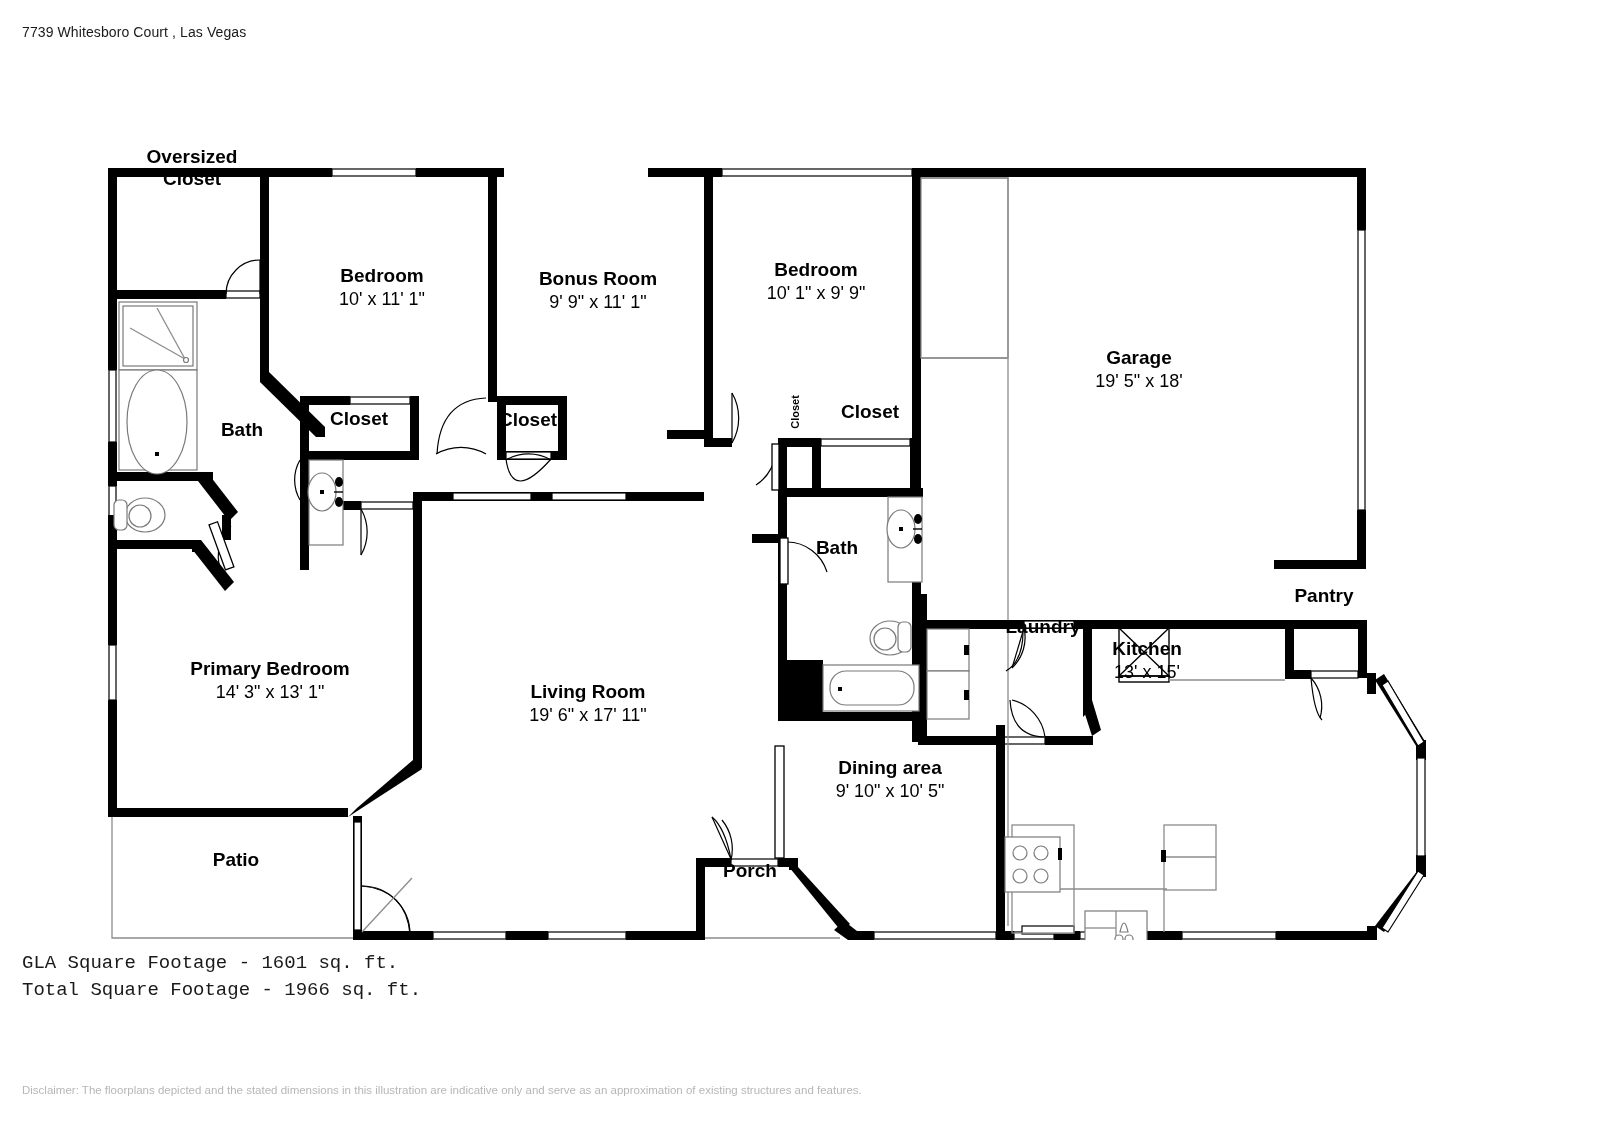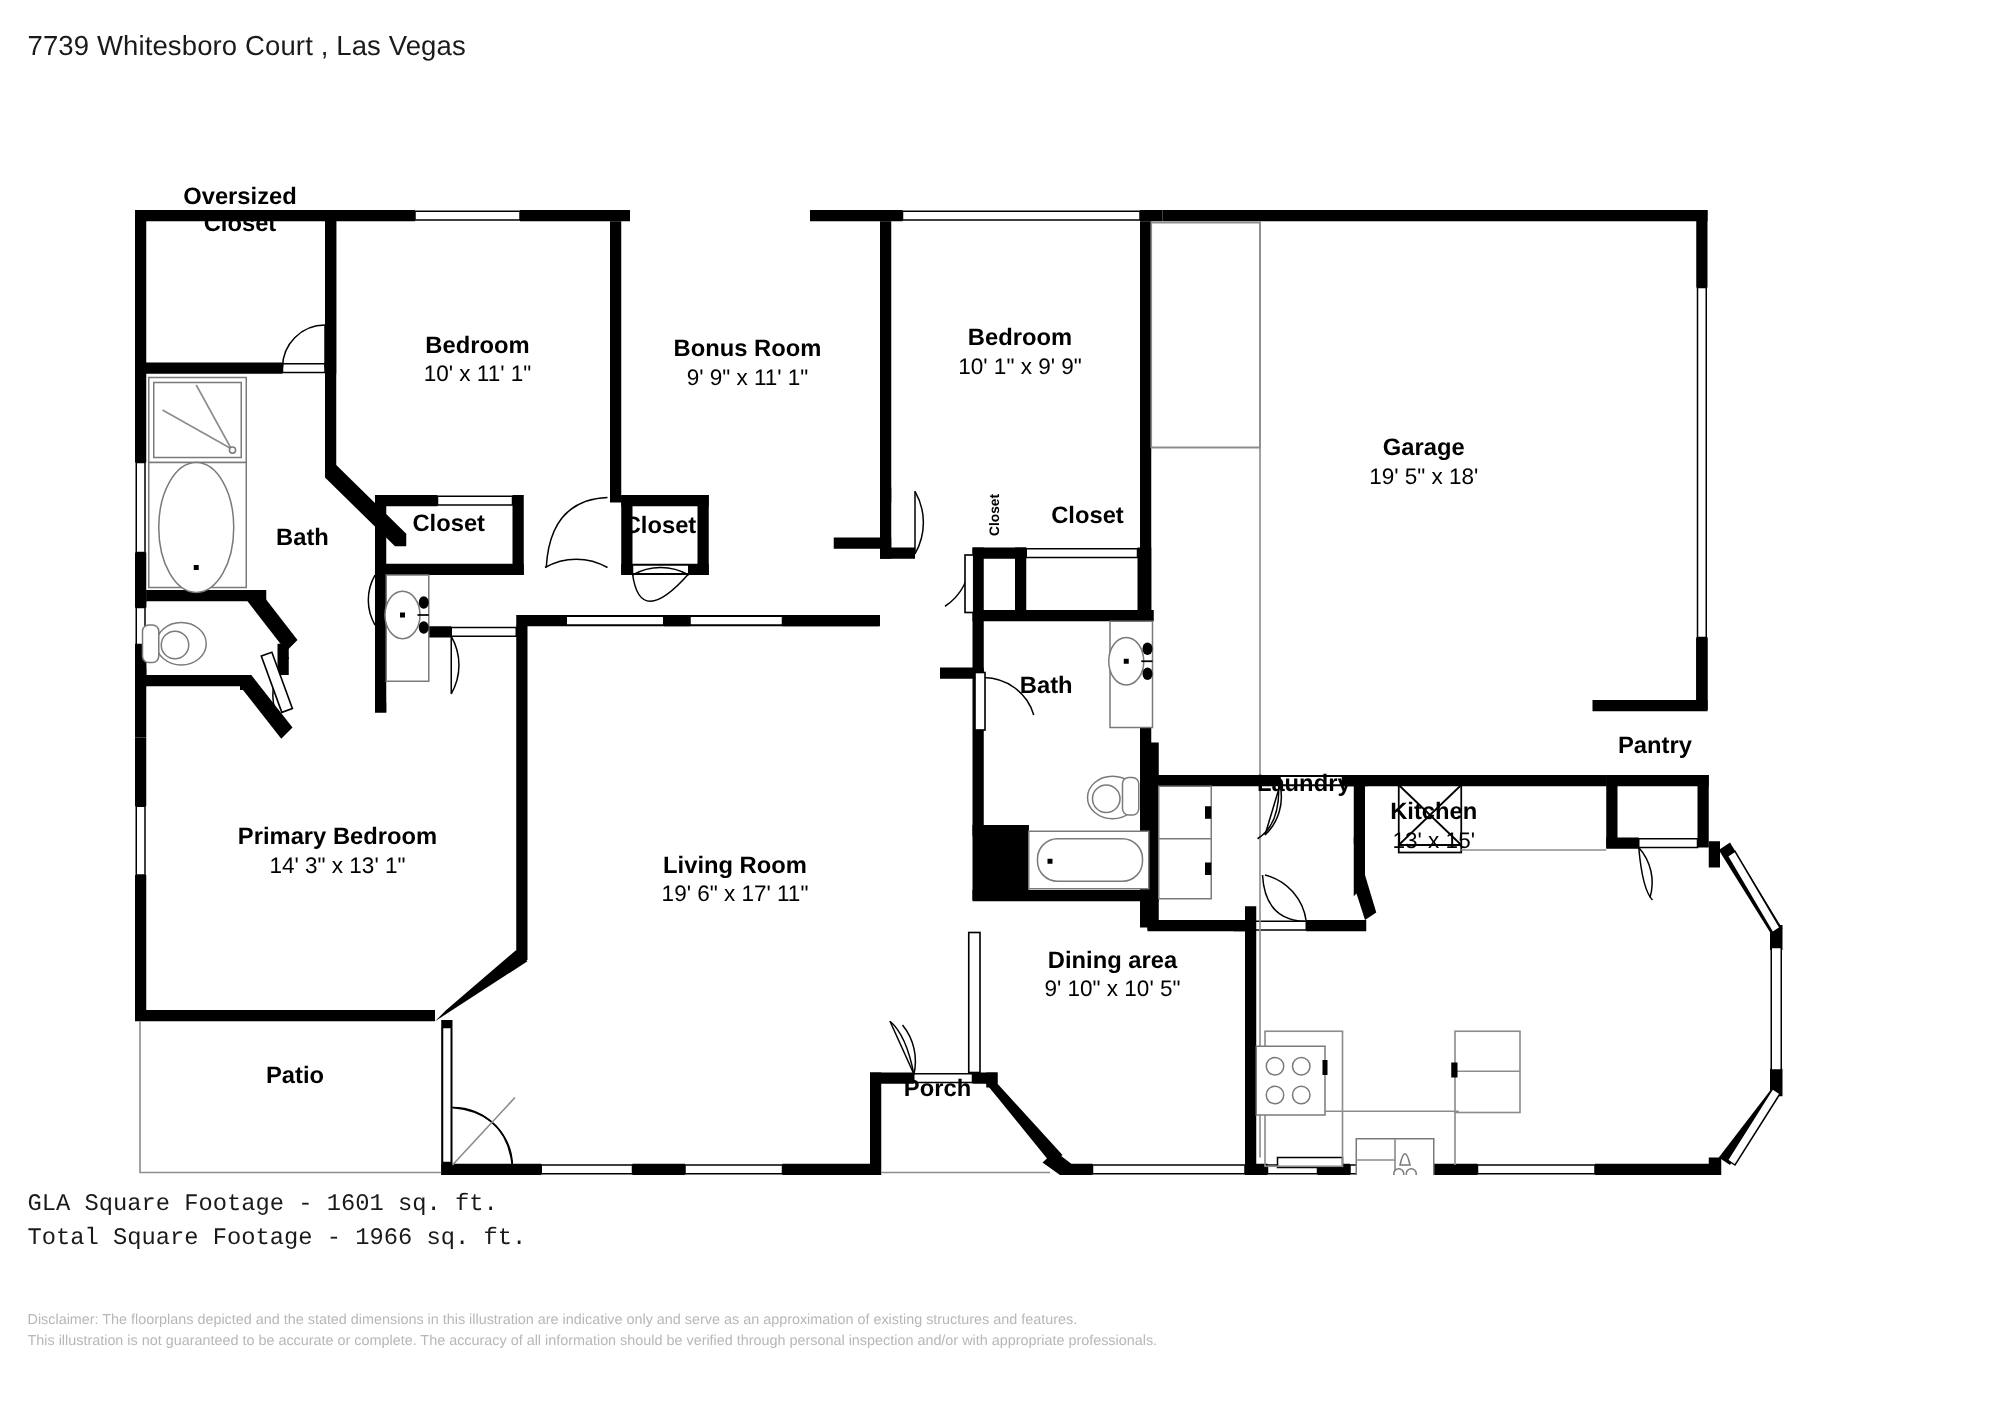--- a/index.html
+++ b/index.html
@@ -1,22 +1,22 @@
 <!DOCTYPE html>
 <html><head>
 <meta charset="utf-8">
 <style>
   html,body{margin:0;padding:0;background:#ffffff;}
   body{width:1600px;height:1132px;font-family:"Liberation Sans",sans-serif;color:#000;position:relative;overflow:hidden;}
-  #address-title{position:absolute;left:22px;top:24px;font-size:22px;color:#1a1a1a;letter-spacing:.1px;}
+  #address-title{position:absolute;left:22px;top:24px;font-size:14px;color:#1a1a1a;letter-spacing:.1px;}
   #plan-wrap{position:absolute;left:12px;top:60px;width:1600px;height:880px;}
   #floorplan-svg{display:block;}
   #summary{position:absolute;left:22px;top:950px;font-family:Liberation Mono, monospace;}
   .summary-line{font-size:19px;color:#1a1a1a;line-height:27px;white-space:pre;}
-  #disclaimer{position:absolute;left:22px;top:1048px;}
+  #disclaimer{position:absolute;left:22px;top:1082px;}
   .disclaimer-line{font-size:11.5px;color:#b7b7b7;line-height:17px;white-space:pre;}
   .rlabel{font-family:"Liberation Sans",sans-serif;font-weight:bold;font-size:19px;fill:#000;text-anchor:middle;}
   .rdim{font-family:"Liberation Sans",sans-serif;font-weight:normal;font-size:18px;fill:#000;text-anchor:middle;}
   .rlabel-xs{font-family:"Liberation Sans",sans-serif;font-weight:bold;font-size:11px;fill:#000;text-anchor:middle;}
   .wall{fill:#000;}
   .thin{fill:none;stroke:#000;stroke-width:1.4;}
   .thingray{fill:none;stroke:#8c8c8c;stroke-width:1.3;}
   .fixture-g{fill:#fff;stroke:#7a7a7a;stroke-width:1.2;}
   .swing{fill:none;stroke:#000;stroke-width:1.2;}
   .doorleaf{fill:#fff;stroke:#000;stroke-width:1.3;}
@@ -389,14 +389,13 @@
 </svg>
 </div>
 
 <div id="summary">
   <div class="summary-line">GLA Square Footage - 1601 sq. ft.</div>
   <div class="summary-line">Total Square Footage - 1966 sq. ft.</div>
 </div>
 
 <div id="disclaimer">
   <div class="disclaimer-line">Disclaimer: The floorplans depicted and the stated dimensions in this illustration are indicative only and serve as an approximation of existing structures and features.</div>
-  <div class="disclaimer-line">This illustration is not guaranteed to be accurate or complete. The accuracy of all information should be verified through personal inspection and/or with appropriate professionals.</div>
 </div>
 
 </body></html>

